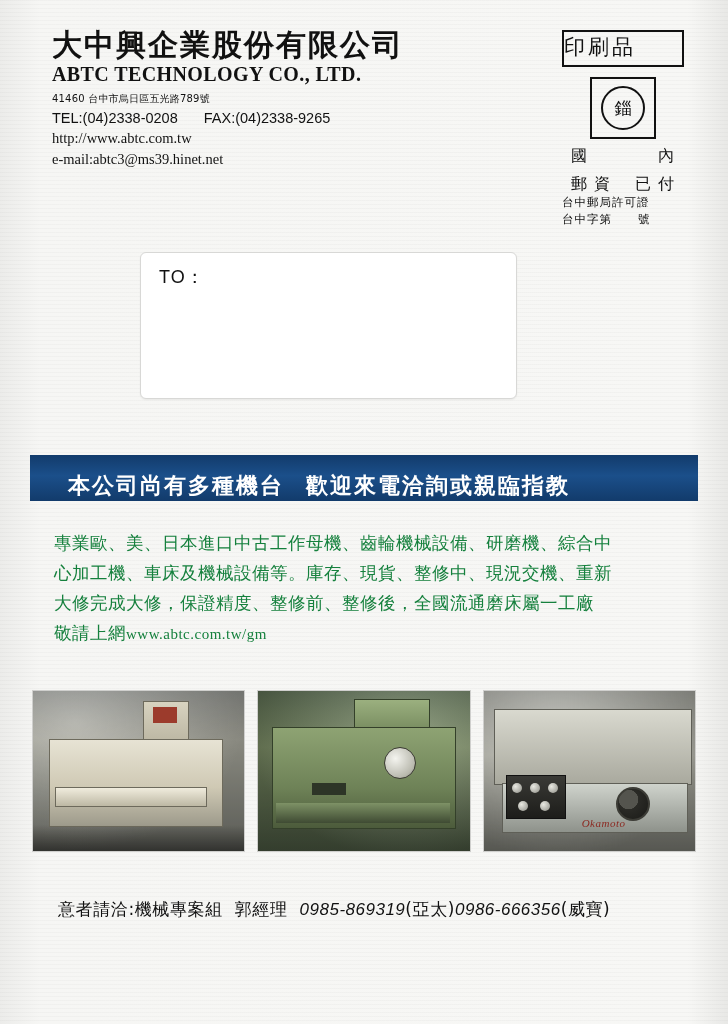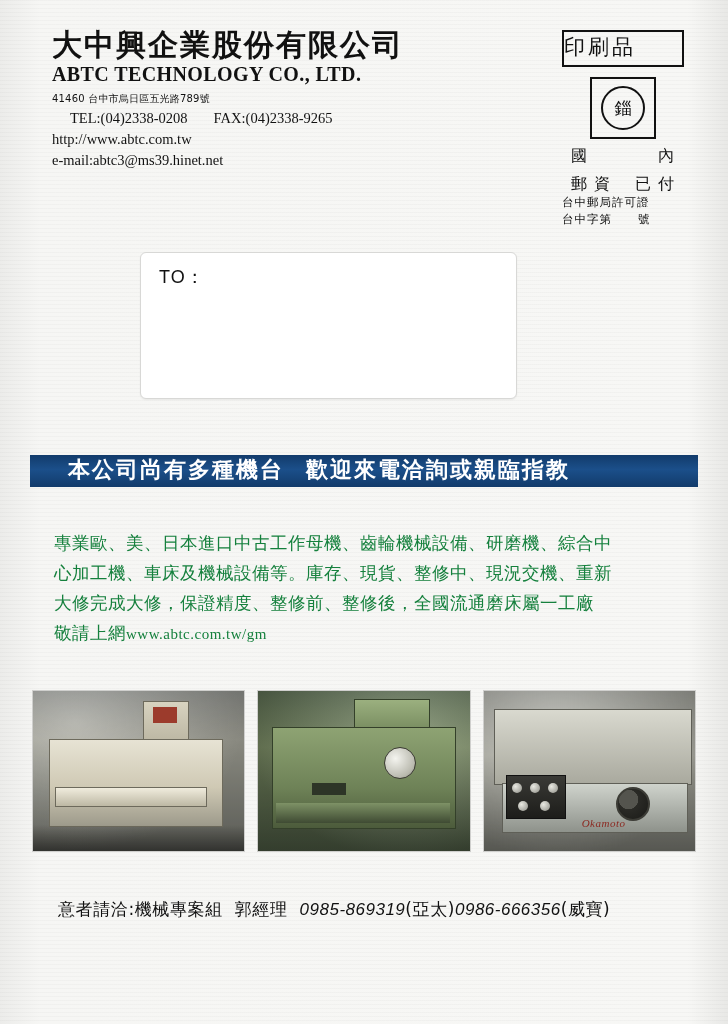--- a/index.html
+++ b/index.html
@@ -58,26 +58,25 @@
   }
   .addr {
     font-family: "DejaVu Sans", sans-serif;
     font-size: 10px;
     color: #111;
     margin-top: 6px;
     letter-spacing: 0.2px;
     white-space: nowrap;
   }
   .telfax {
-    font-family: Liberation Serif, serif;
+    font-family: Liberation Sans, sans-serif;
     font-size: 14.5px;
     color: #111;
     margin-top: 4px;
     white-space: nowrap;
-    margin-left: 18px;
   }
   .telfax .gap { display: inline-block; width: 26px; }
   .web, .mail {
     font-family: "Liberation Serif", serif;
     font-size: 14.5px;
     color: #111;
     margin-top: 4px;
     white-space: nowrap;
   }
 
@@ -160,24 +159,24 @@
     letter-spacing: 1px;
     color: #111;
   }
 
   
   .banner {
     position: absolute;
     left: 30px;
     top: 455px;
     width: 668px;
-    height: 32px;
+    height: 46px;
     background: linear-gradient(to bottom, #123b6b 0%, #1b4f8a 45%, #123b6b 100%);
     display: flex;
-    align-items: flex-start;
+    align-items: flex-end;
   }
   .banner-text {
     font-family: "DejaVu Sans", sans-serif;
     font-weight: bold;
     font-size: 22px;
     color: #ffffff;
     letter-spacing: 2px;
     margin-left: 38px;
     white-space: nowrap;
   }

